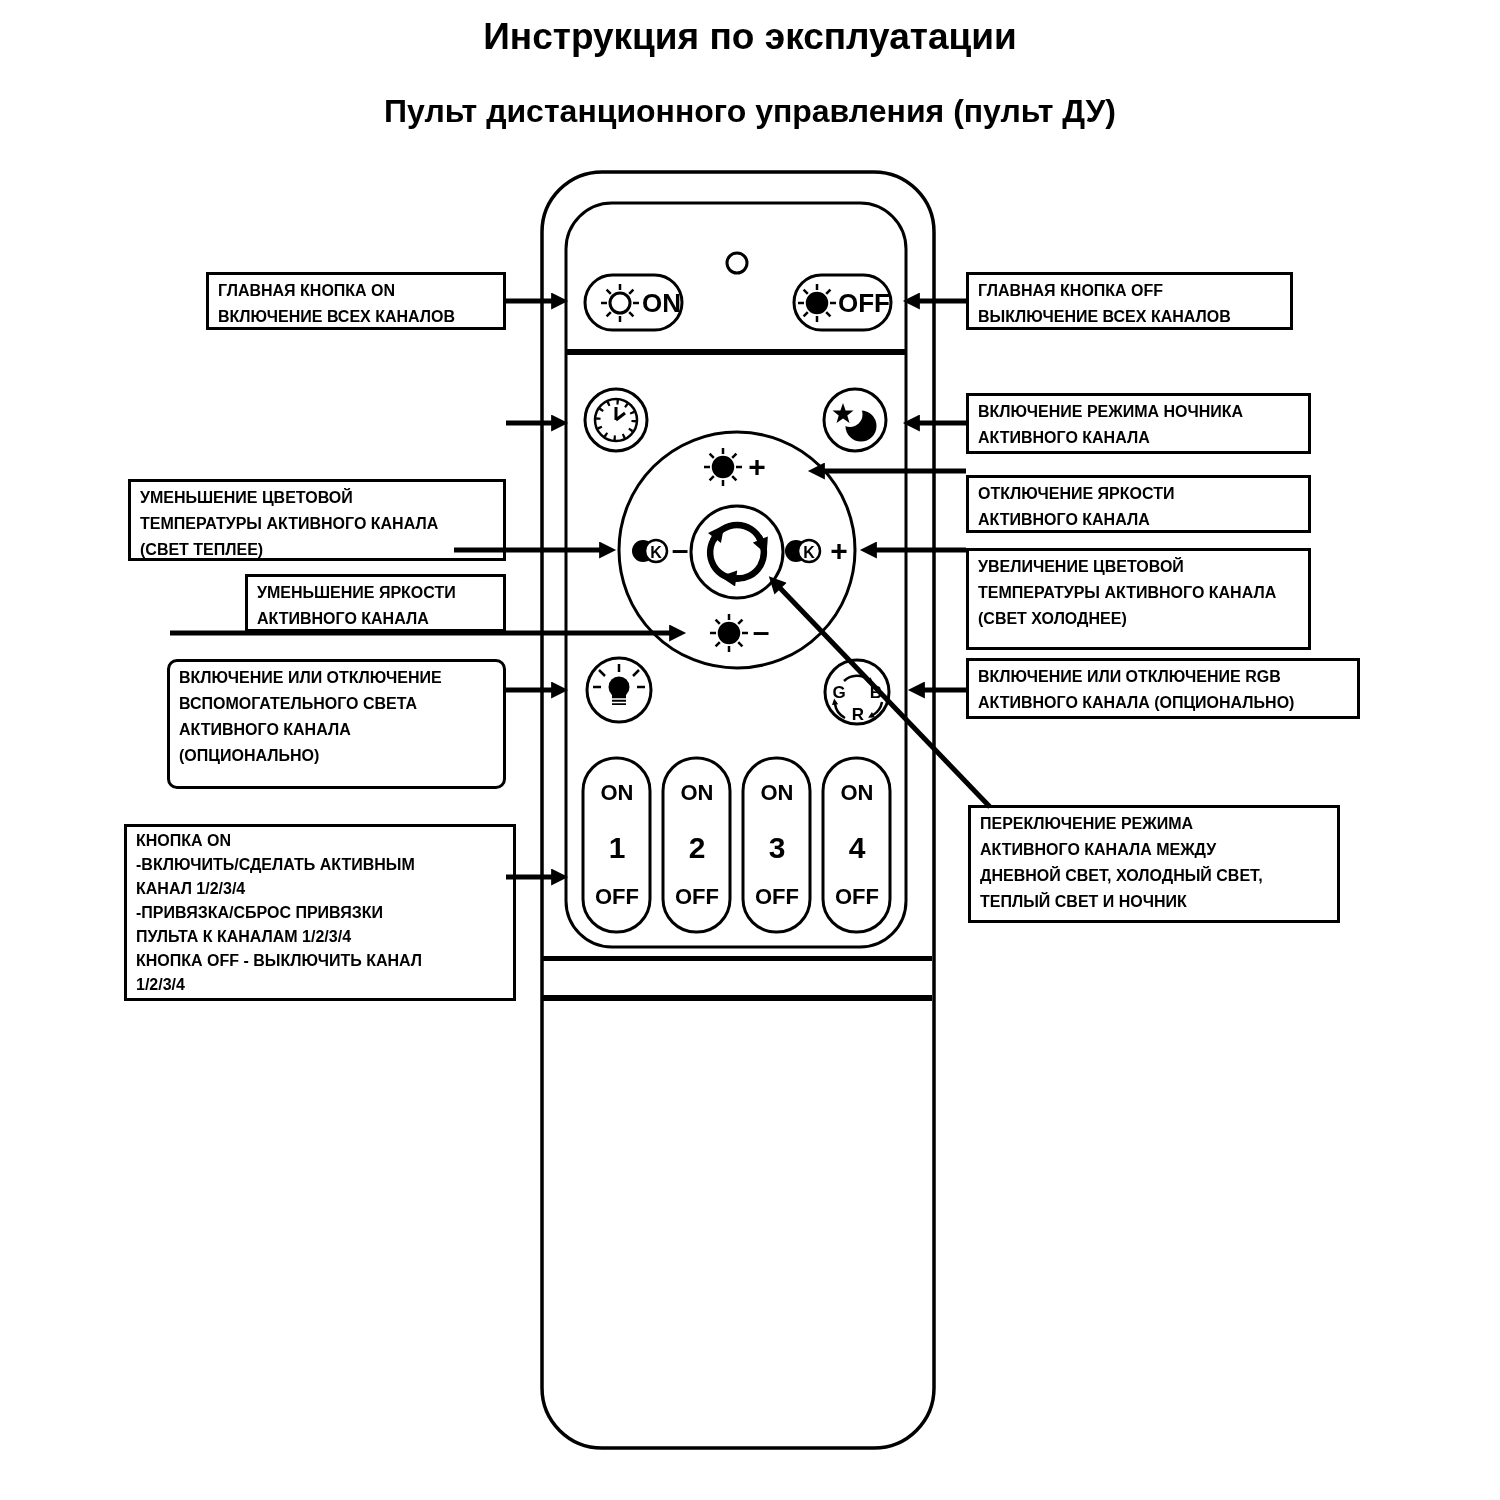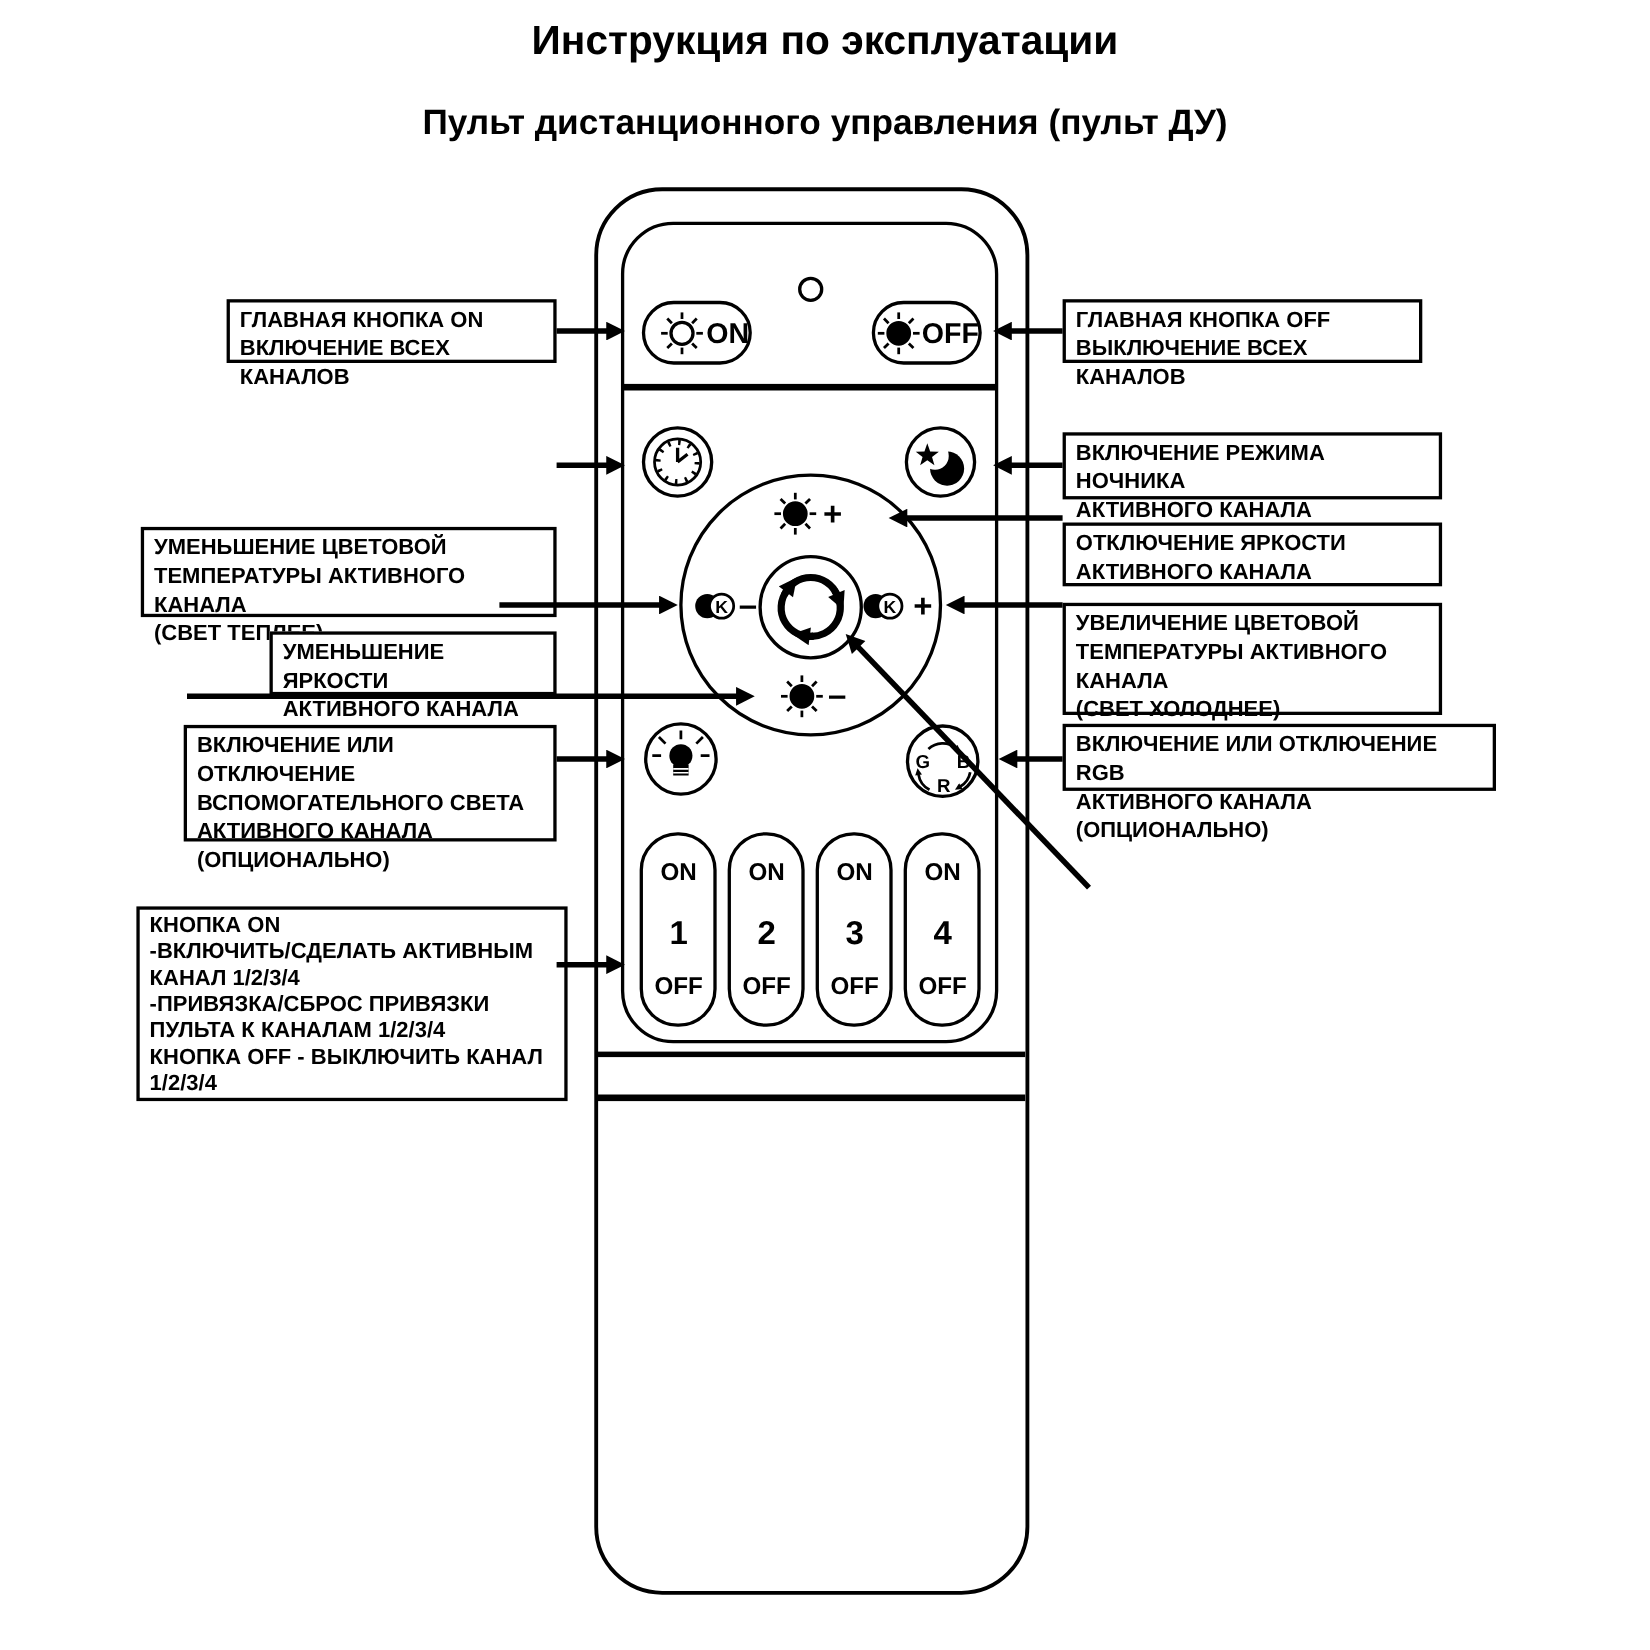--- a/index.html
+++ b/index.html
@@ -3,42 +3,42 @@
 <meta charset="utf-8">
 <style>
   html,body{margin:0;padding:0;background:#fff;}
   .stage{position:relative;width:1500px;height:1500px;background:#fff;overflow:hidden;
          font-family:"Liberation Sans",sans-serif;color:#000;}
   .title{position:absolute;left:0;top:16px;width:100%;text-align:center;
          font-size:37px;font-weight:bold;}
   .subtitle{position:absolute;left:0;top:93px;width:100%;text-align:center;
          font-size:32px;font-weight:bold;}
   .callout{position:absolute;box-sizing:border-box;border:3px solid #000;background:#fff;
-         font-weight:bold;font-size:20px;line-height:26px;padding:3px 9px;
+         font-weight:bold;font-size:16px;line-height:26px;padding:3px 9px;
          white-space:pre-line;}
   .callout.tight{line-height:24px;padding:2px 9px;}
   svg{position:absolute;left:0;top:0;pointer-events:none;}
   svg text{font-family:"Liberation Sans",sans-serif;font-weight:bold;fill:#000;}
 </style>
 </head>
 <body>
 
 <div class="stage">
 
   <div class="title">Инструкция по эксплуатации</div>
   <div class="subtitle">Пульт дистанционного управления (пульт ДУ)</div>
 
   <div class="callout" style="left:206px;top:272px;width:300px;height:58px;">ГЛАВНАЯ КНОПКА ON
 ВКЛЮЧЕНИЕ ВСЕХ КАНАЛОВ</div>
   <div class="callout" style="left:128px;top:479px;width:378px;height:82px;">УМЕНЬШЕНИЕ ЦВЕТОВОЙ
 ТЕМПЕРАТУРЫ АКТИВНОГО КАНАЛА
 (СВЕТ ТЕПЛЕЕ)</div>
   <div class="callout" style="left:245px;top:574px;width:261px;height:58px;">УМЕНЬШЕНИЕ ЯРКОСТИ
 АКТИВНОГО КАНАЛА</div>
-  <div class="callout" style="left:167px;top:659px;width:339px;height:106px;">ВКЛЮЧЕНИЕ ИЛИ ОТКЛЮЧЕНИЕ
+  <div class="callout" style="left:167px;top:659px;width:339px;height:130px;border-radius:10px;">ВКЛЮЧЕНИЕ ИЛИ ОТКЛЮЧЕНИЕ
 ВСПОМОГАТЕЛЬНОГО СВЕТА
 АКТИВНОГО КАНАЛА
 (ОПЦИОНАЛЬНО)</div>
   <div class="callout tight" style="left:124px;top:824px;width:392px;height:177px;">КНОПКА ON
 -ВКЛЮЧИТЬ/СДЕЛАТЬ АКТИВНЫМ
 КАНАЛ 1/2/3/4
 -ПРИВЯЗКА/СБРОС ПРИВЯЗКИ
 ПУЛЬТА К КАНАЛАМ 1/2/3/4
 КНОПКА OFF - ВЫКЛЮЧИТЬ КАНАЛ
 1/2/3/4</div>
@@ -47,20 +47,24 @@
 ВЫКЛЮЧЕНИЕ ВСЕХ КАНАЛОВ</div>
   <div class="callout" style="left:966px;top:393px;width:345px;height:61px;">ВКЛЮЧЕНИЕ РЕЖИМА НОЧНИКА
 АКТИВНОГО КАНАЛА</div>
   <div class="callout" style="left:966px;top:475px;width:345px;height:58px;">ОТКЛЮЧЕНИЕ ЯРКОСТИ
 АКТИВНОГО КАНАЛА</div>
   <div class="callout" style="left:966px;top:548px;width:345px;height:102px;">УВЕЛИЧЕНИЕ ЦВЕТОВОЙ
 ТЕМПЕРАТУРЫ АКТИВНОГО КАНАЛА
 (СВЕТ ХОЛОДНЕЕ)</div>
   <div class="callout" style="left:966px;top:658px;width:394px;height:61px;">ВКЛЮЧЕНИЕ ИЛИ ОТКЛЮЧЕНИЕ RGB
 АКТИВНОГО КАНАЛА (ОПЦИОНАЛЬНО)</div>
+  <div class="callout" style="left:968px;top:805px;width:372px;height:118px;">ПЕРЕКЛЮЧЕНИЕ РЕЖИМА
+АКТИВНОГО КАНАЛА МЕЖДУ
+ДНЕВНОЙ СВЕТ, ХОЛОДНЫЙ СВЕТ,
+ТЕПЛЫЙ СВЕТ И НОЧНИК</div>
 
   <svg width="1500" height="1500" viewBox="0 0 1500 1500">
     <defs>
       <marker id="ah" viewBox="0 0 10 10" refX="0.5" refY="5" markerWidth="4.4" markerHeight="3.4" orient="auto">
         <path d="M0,0 L10,5 L0,10 Z"></path>
       </marker>
       <marker id="ahs" viewBox="0 0 10 10" refX="1" refY="5" markerWidth="2.8" markerHeight="2.5" orient="auto">
         <path d="M0,0 L10,5 L0,10 Z"></path>
       </marker>
       <g id="rays8">

